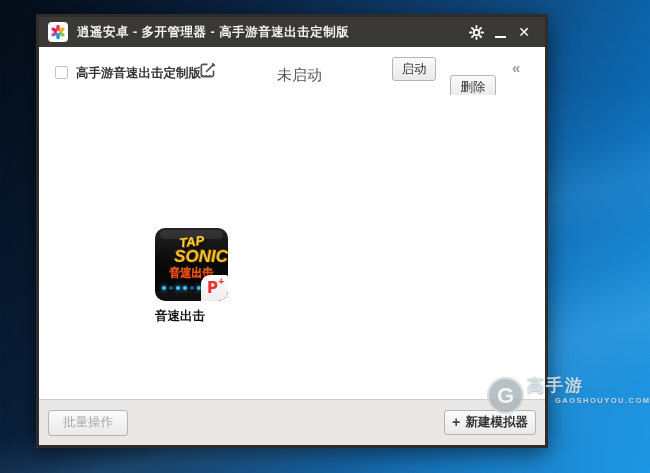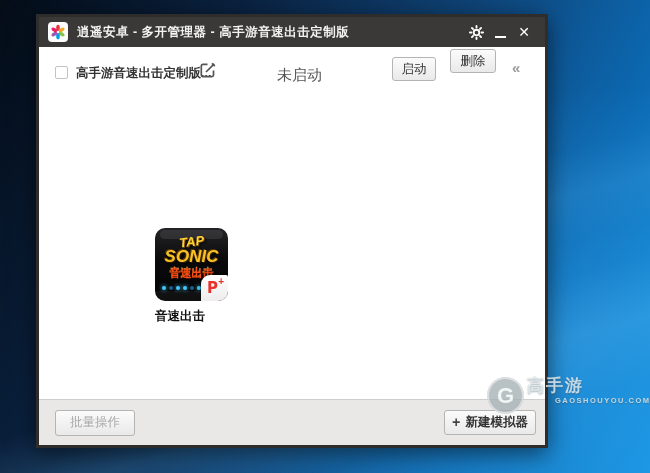--- a/index.html
+++ b/index.html
@@ -64,21 +64,21 @@
   }
   .edit-ico { position: absolute; left: 160px; top: 14px; }
   .inst-status { position: absolute; left: 238px; top: 19px; font-size: 15px; color: #555; }
   .btn {
     border: 1px solid #b4b4b4; border-radius: 3px;
     background: linear-gradient(#fbfbfb, #e9e9e9);
     font-size: 12.5px; color: #333; font-family: Liberation Mono, monospace;
     display: inline-flex; align-items: center; justify-content: center;
   }
   .btn-start { position: absolute; left: 353px; top: 10px; width: 44px; height: 24px; }
-  .btn-del   { position: absolute; left: 411px; top: 2px; width: 46px; height: 24px; }
+  .btn-del   { position: absolute; left: 411px; top: 28px; width: 46px; height: 24px; }
   .collapse  { position: absolute; left: 473px; top: 12px; font-size: 15px; font-weight: bold;
                color: #9a9a9a; letter-spacing: -1px; }
 
   
   .content { position: relative; height: 307px; background: #fff; }
   .for-text {
     position: absolute; left: 13px; top: 152px; font-size: 58px; font-weight: 800;
     color: #4a4a4a; letter-spacing: -2px;
   }
   .game-tile { position: absolute; left: 116px; top: 133px; width: 74px; cursor: default; }
@@ -87,21 +87,21 @@
     background: linear-gradient(#232326 0%, #0a0a0c 45%, #040405 100%);
   }
   .gi-gloss { position: absolute; left: 5px; right: 5px; top: 2px; height: 9px;
               border-radius: 6px; background: rgba(255,255,255,0.09); }
   .gi-tap {
     position: absolute; top: 6px; left: 24px; transform: rotate(-7deg);
     font-size: 13px; font-weight: 900; font-style: italic; color: #ffd23a;
     text-shadow: 1px 1px 0 #7a4a00, 2px 2px 2px #000;
   }
   .gi-sonic {
-    position: absolute; top: 19px; width: 100%; text-align: center;
+    position: absolute; top: 19px; width: 100%; text-align: right;
     font-size: 17px; font-weight: 900; font-style: italic; color: #f7c026;
     text-shadow: -1px -1px 0 #5a3a00, 1px 1px 0 #2e1d00, 2px 2px 3px #000;
     letter-spacing: 0;
   }
   .gi-cn {
     position: absolute; top: 38px; width: 100%; text-align: center;
     font-size: 11px; font-weight: 900; color: #ff4d12;
     text-shadow: 0 0 2px #5a1000, 1px 1px 1px #000, 0 -1px 0 #ffb84d;
   }
   .gi-dots { position: absolute; left: 7px; bottom: 11px; display: flex; gap: 3px; }
@@ -123,21 +123,21 @@
   }
   .game-caption { margin-top: 7px; font-size: 12.5px; font-weight: bold; color: #111; }
 
   
   .footer {
     position: absolute; left: 0; right: 0; bottom: 0; height: 46px;
     background: #e9e8e6; border-top: 1px solid #cfcecc;
     display: flex; align-items: center; padding: 0 9px;
   }
   .btn-selectall { width: 66px; height: 26px; gap: 5px; }
-  .btn-batch { width: 80px; height: 26px; margin-left: 7px; color: #a8a8a8; }
+  .btn-batch { width: 80px; height: 26px; color: #a8a8a8; }
   .footer .spacer { flex: 1; }
   .btn-new { width: 92px; height: 25px; gap: 5px; font-weight: bold; }
   .btn-new .plus { font-size: 14px; font-weight: bold; color: #444; }
 
   
   .watermark {
     position: absolute; left: 487px; top: 377px; display: flex; align-items: flex-start;
     opacity: 0.92; pointer-events: none;
   }
   .wm-circle {

